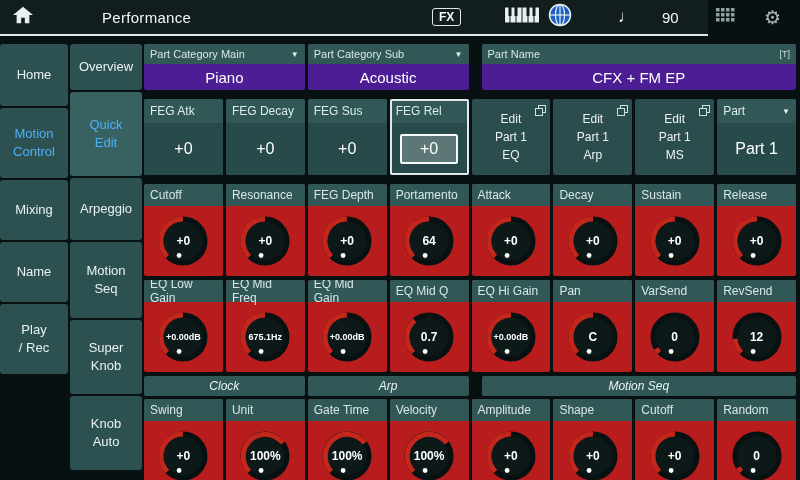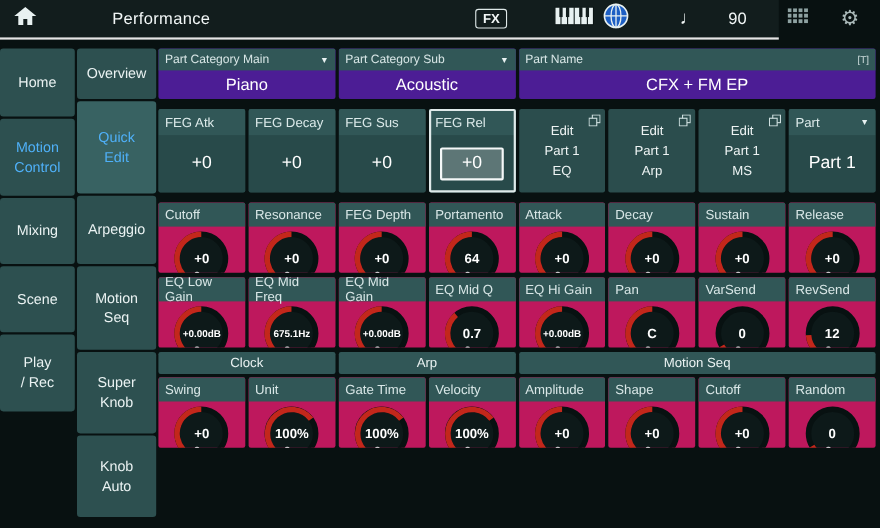--- a/index.html
+++ b/index.html
@@ -31,21 +31,21 @@
   .scol2 { left:70px; width:72px; }
   .sitem {
     background:#2d5050; border-radius:3px; display:flex; align-items:center; justify-content:center;
     text-align:center; font-size:13px; color:#eaf2f2; white-space:pre-line; line-height:1.35; cursor:pointer;
   }
   .sitem.active { color:#4fb0f8; }
   .sitem.litbg { background:#386262; }
   
   .main { position:absolute; left:144px; top:44px; width:652px; }
   .row { display:grid; grid-template-columns:repeat(8,1fr); gap:3px; }
-  .span2 { grid-column:span 2; } .span4 { grid-column:span 4; }
+  .span2 { grid-column:span 2; } .span4 { grid-column:span 4;margin-left:10px; }
   .part-row { margin-bottom:9px; }
   .pcell { background:#4c1d95; border-radius:2px; overflow:hidden; cursor:pointer; }
   .plabel { height:20px; background:#315757; display:flex; align-items:center; padding:0 6px; font-size:11px; color:#d8e6e6; }
   .plabel .grow { flex:1; }
   .dd { font-size:8px; color:#e8f1f1; margin-left:4px; }
   .tagT { font-size:9px; color:#cfdede; }
   .pvalue { height:26px; display:flex; align-items:center; justify-content:center; font-size:15px; color:#fff; }
   
   .feg-row { margin-bottom:9px; }
   .fcell { height:76px; background:#2b4d4d; border-radius:2px; overflow:hidden; display:flex; flex-direction:column; cursor:pointer; }
@@ -53,28 +53,28 @@
   .flabel .grow { flex:1; }
   .fval { flex:1; display:flex; align-items:center; justify-content:center; background:#284a4a; }
   .vbox { width:74%; text-align:center; font-size:16px; color:#fff; padding:4px 0; border-radius:2px; }
   .fcell.selected { outline:2px solid #dfe9e9; outline-offset:-2px; }
   .fcell.selected .vbox { border:2px solid #f4f8f8; background:#5d7676; }
   .ebtn { height:76px; background:#2b4d4d; border-radius:2px; position:relative; display:flex; align-items:center; justify-content:center; cursor:pointer; }
   .etext { white-space:pre-line; text-align:center; font-size:12px; line-height:1.5; color:#eef4f4; }
   .popup { position:absolute; top:3px; right:4px; }
   
   .knob-row { margin-bottom:4px; }
-  .kcell { height:64px; background:#be185d; border-radius:2px; overflow:hidden; display:flex; flex-direction:column; }
+  .kcell { height:92px; background:#b91c1c; border-radius:2px; overflow:hidden; display:flex; flex-direction:column; }
   .klabel { height:22px; flex:none; background:#315757; display:flex; align-items:center; padding:0 6px; font-size:12px; color:#d9e7e7; }
   .kbody { flex:1; position:relative; display:flex; align-items:center; justify-content:center; cursor:pointer; }
   .kdial { display:block; }
   .kvalue { position:absolute; left:0; right:0; top:50%; transform:translateY(-50%); text-align:center; font-size:12px; font-weight:bold; color:#fff; pointer-events:none; }
   
   .ghead-row { margin-bottom:3px; }
-  .ghead { height:20px; background:#315757; display:flex; align-items:center; justify-content:center; font-size:12px; color:#eaf2f2; border-radius:2px; }
+  .ghead { height:20px; background:#315757; display:flex; align-items:center; justify-content:center; font-size:12px; color:#eaf2f2; border-radius:2px;font-style:italic; }
 </style>
 </head>
 <body>
 
 <div class="topbar">
   <div class="tb-home">
     <svg width="22" height="20" viewBox="0 0 24 22">
         <path d="M12 2 L23 11 H19 V20 H14 V14 H10 V20 H5 V11 H1 Z" fill="#e8f1f1"></path>
       </svg>
   </div>
@@ -126,21 +126,21 @@
   </div>
   <div class="tb-gear">⚙</div>
 </div>
 
 <div class="sidebar">
   <div class="scol scol1">
     <div class="sitem" style="height:62px"><span>Home</span></div>
     <div class="sitem active" style="height:70px"><span>Motion
 Control</span></div>
     <div class="sitem" style="height:60px"><span>Mixing</span></div>
-    <div class="sitem" style="height:60px"><span>Scene</span></div>
+    <div class="sitem" style="height:60px"><span>Name</span></div>
     <div class="sitem" style="height:70px"><span>Play
 / Rec</span></div>
   </div>
   <div class="scol scol2">
     <div class="sitem" style="height:46px"><span>Overview</span></div>
     <div class="sitem active litbg" style="height:84px"><span>Quick
 Edit</span></div>
     <div class="sitem" style="height:62px"><span>Arpeggio</span></div>
     <div class="sitem" style="height:76px"><span>Motion
 Seq</span></div>

